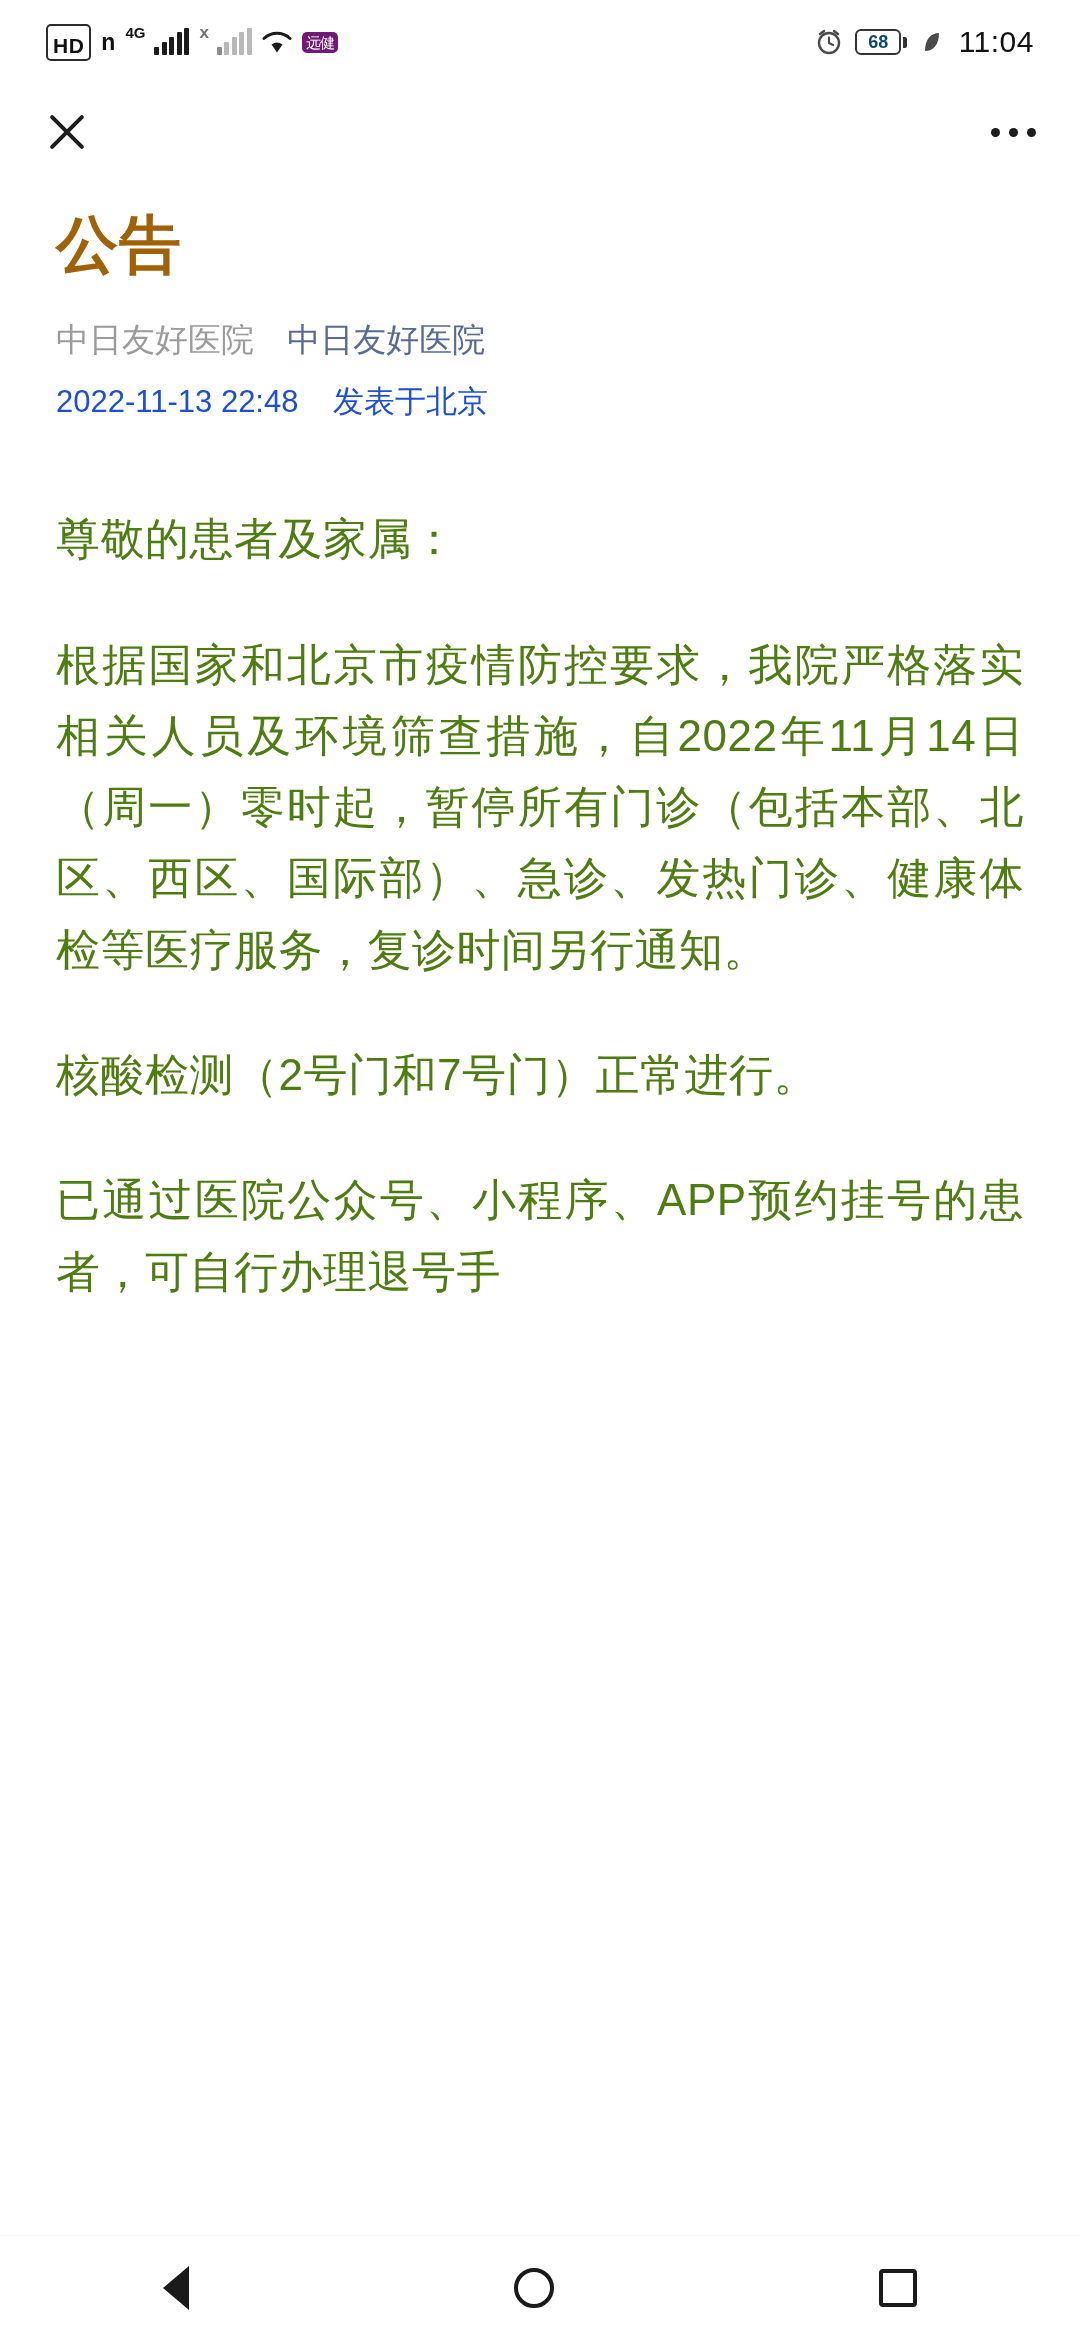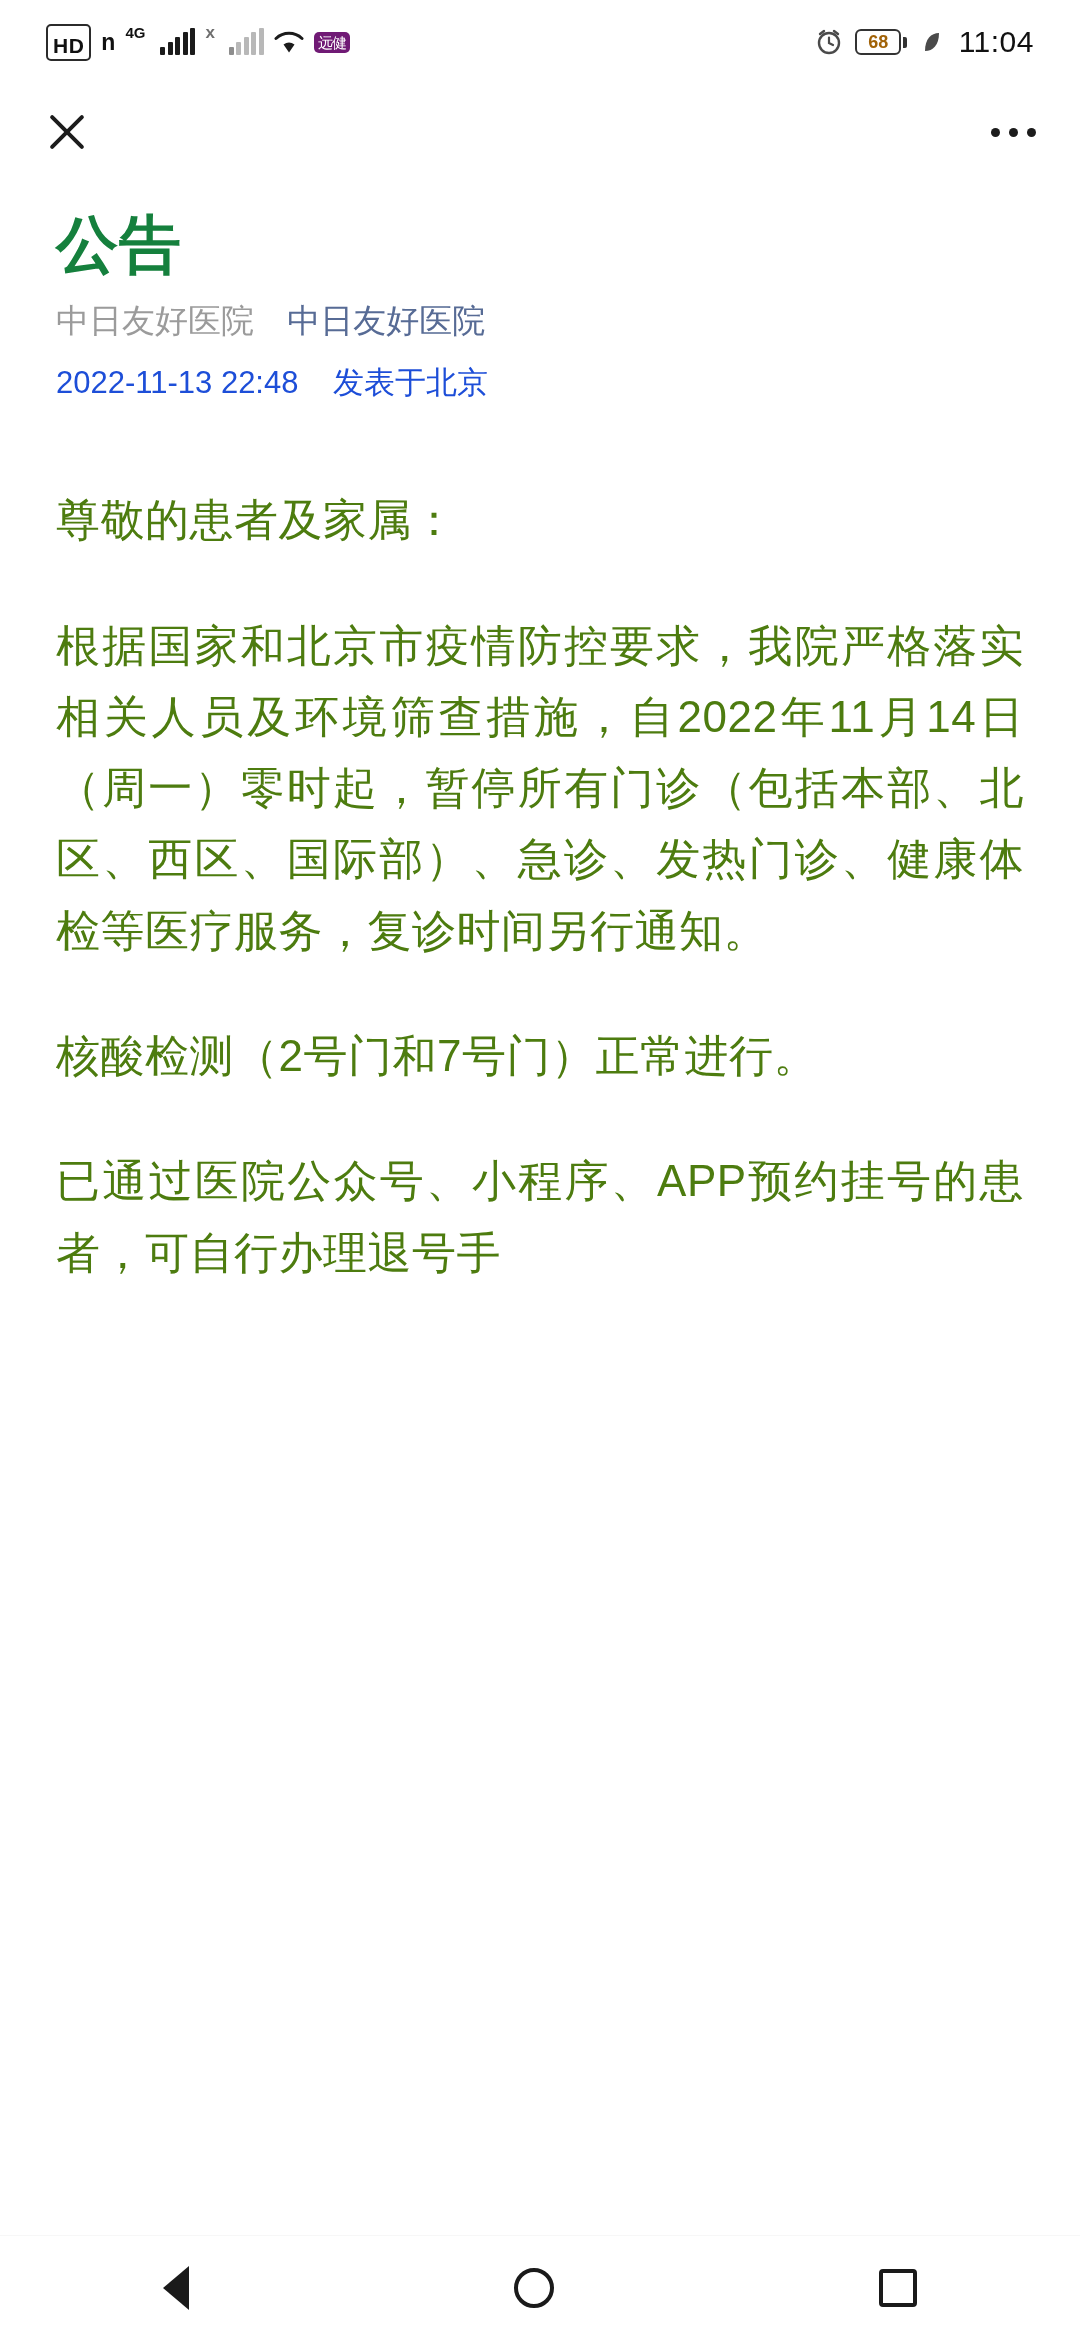--- a/index.html
+++ b/index.html
@@ -46,21 +46,21 @@
     letter-spacing: 0.5px;
   }
   .sim-n {
     font-size: 23px;
     font-weight: bold;
     line-height: 24px;
   }
   .net-group {
     display: flex;
     align-items: flex-end;
-    gap: 17px;
+    gap: 11px;
     position: relative;
   }
   .g4 {
     font-size: 15px;
     font-weight: bold;
     position: relative;
     top: -14px;
     margin-right: -2px;
   }
   .bars {
@@ -116,21 +116,21 @@
   .bat-body {
     border: 2.5px solid #333;
     border-radius: 6px;
     width: 46px;
     height: 26px;
     display: flex;
     align-items: center;
     justify-content: center;
     font-size: 18px;
     font-weight: bold;
-    color: #a16207;
+    color: #0c4a6e;
     box-sizing: border-box;
   }
   .bat-cap {
     width: 4px;
     height: 11px;
     background: #333;
     border-radius: 0 2px 2px 0;
     margin-left: 1.5px;
   }
   .charge-leaf {
@@ -187,24 +187,24 @@
     display: block;
   }
 
   
   .article {
     padding: 26px 56px 0 56px;
   }
   .title {
     font-size: 62px;
     font-weight: bold;
-    color: #15803d;
+    color: #a16207;
     letter-spacing: 1px;
     line-height: 1.25;
-    margin: 0 0 16px 0;
+    margin: 0 0 35px 0;
   }
   .byline {
     font-size: 33px;
     line-height: 1.3;
     margin-bottom: 20px;
   }
   .byline .account {
     color: #9b9b9b;
     margin-right: 24px;
   }

